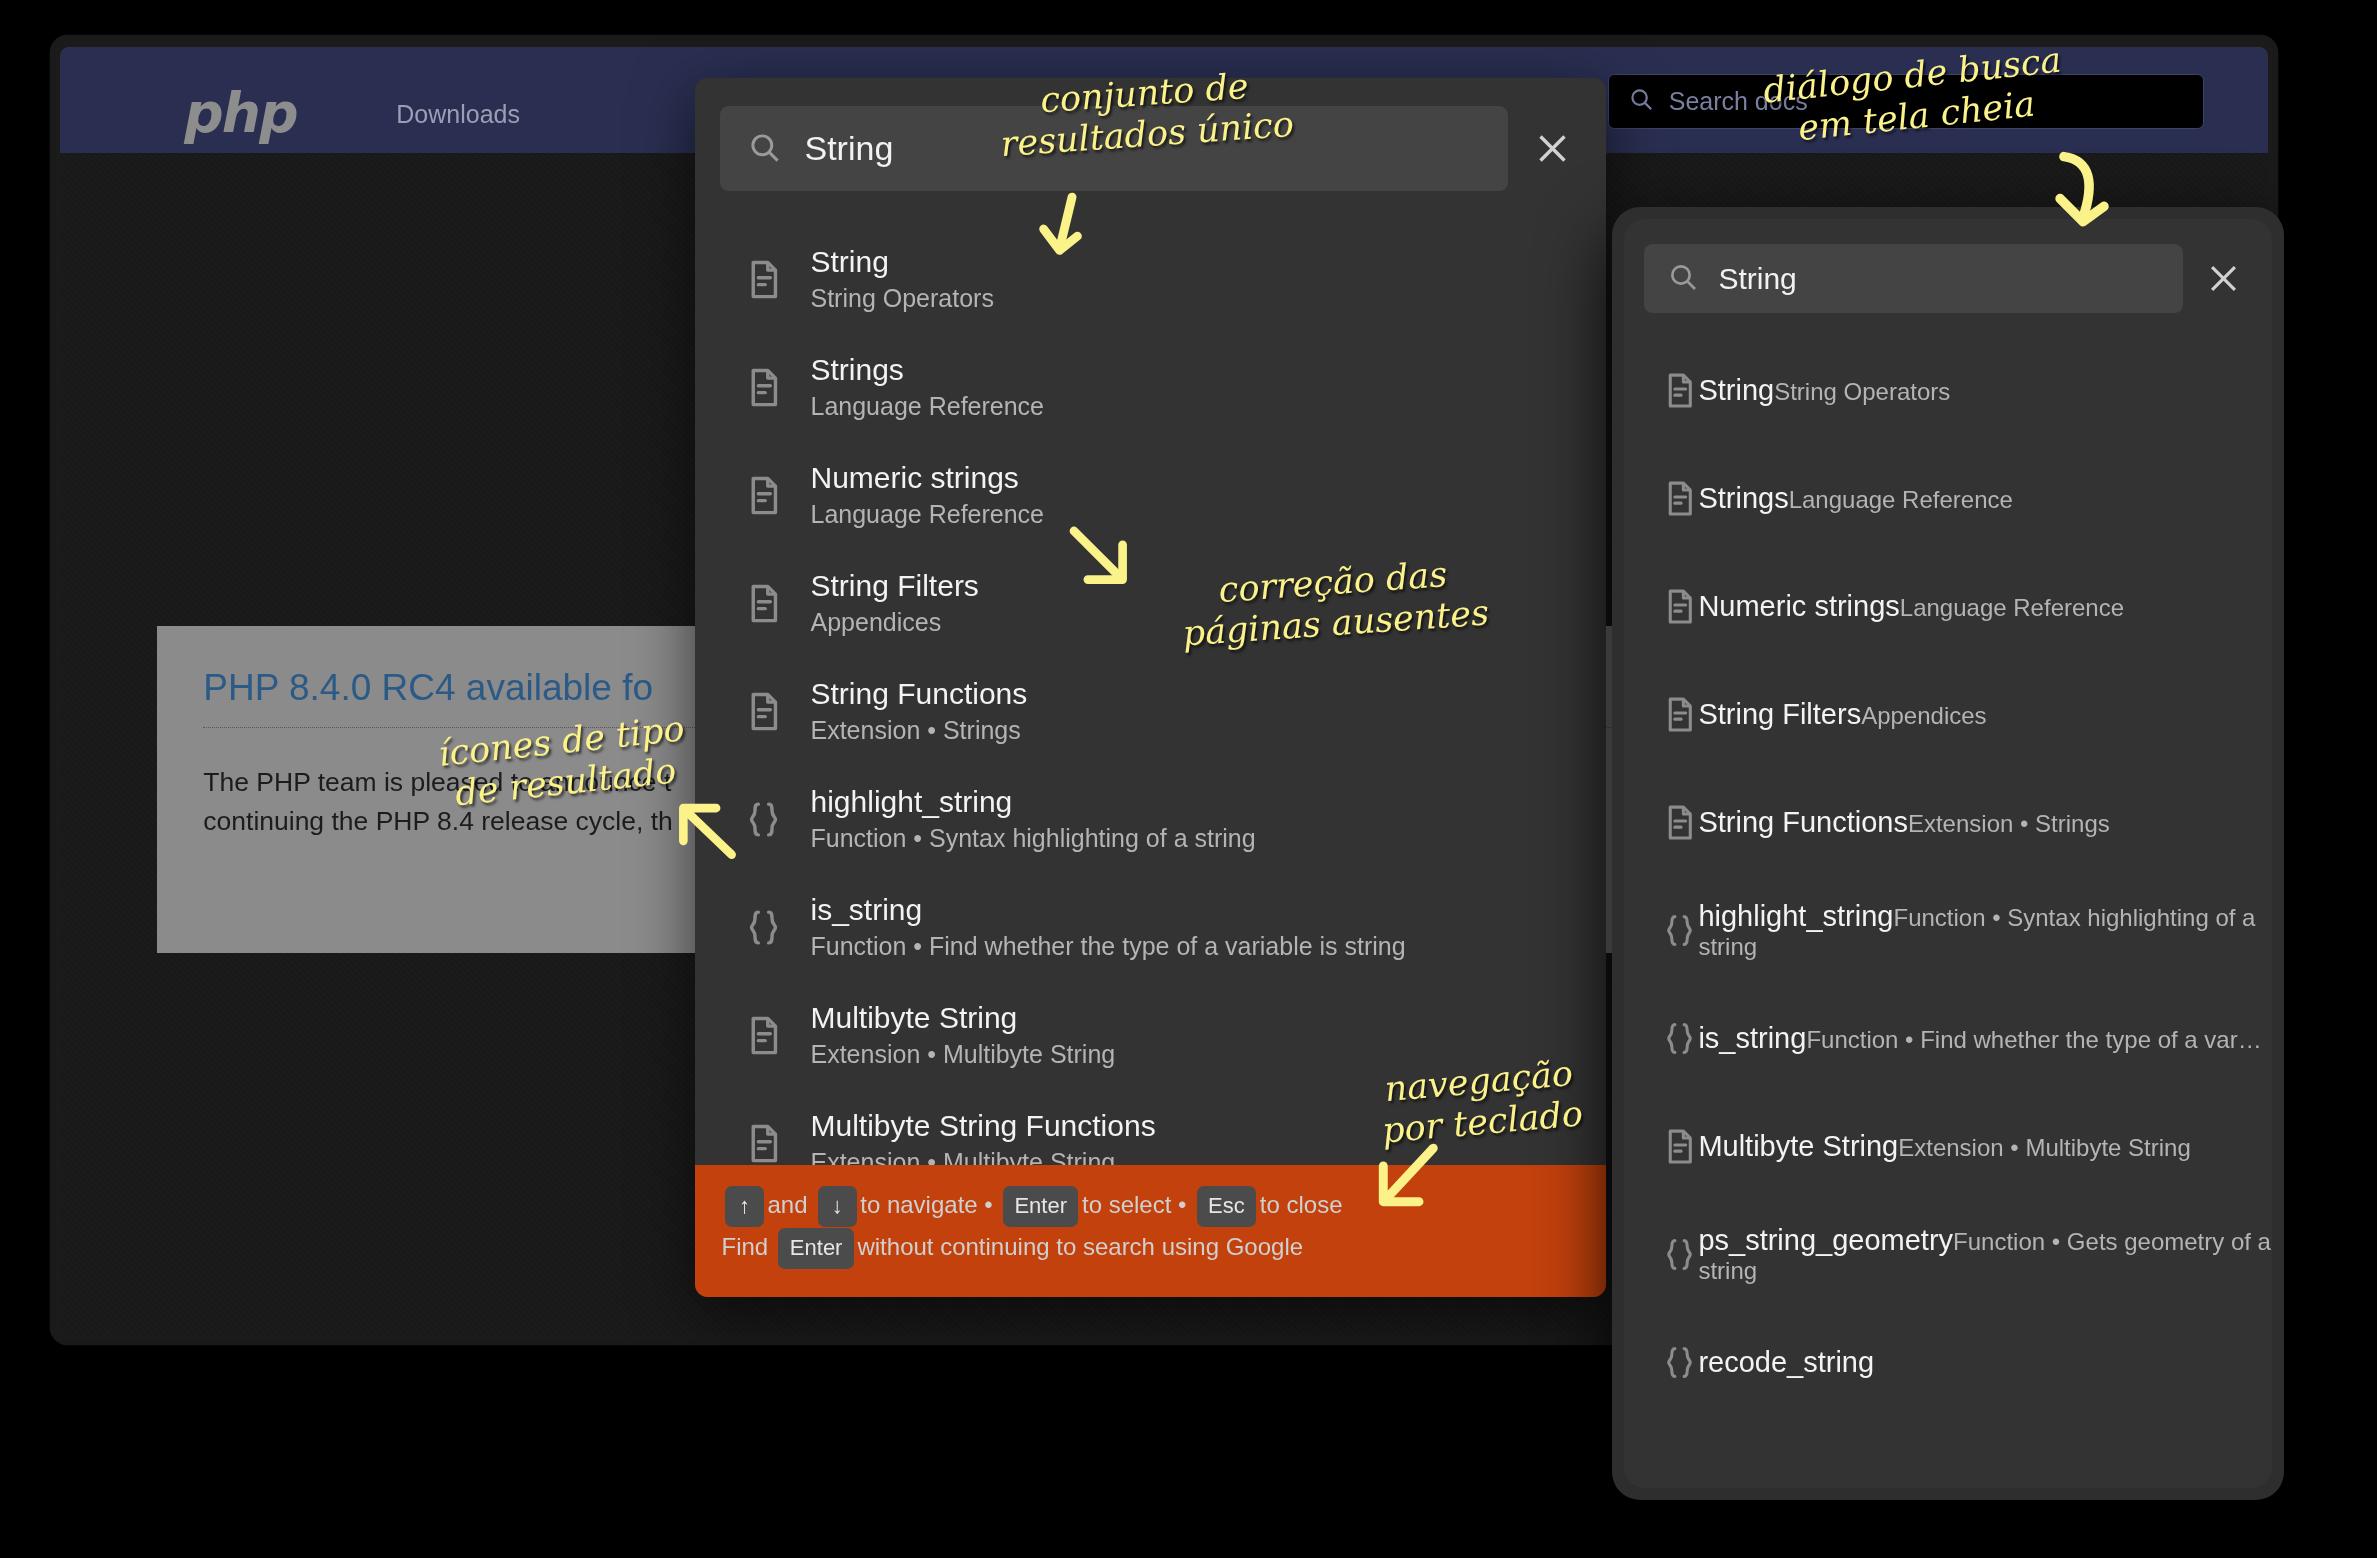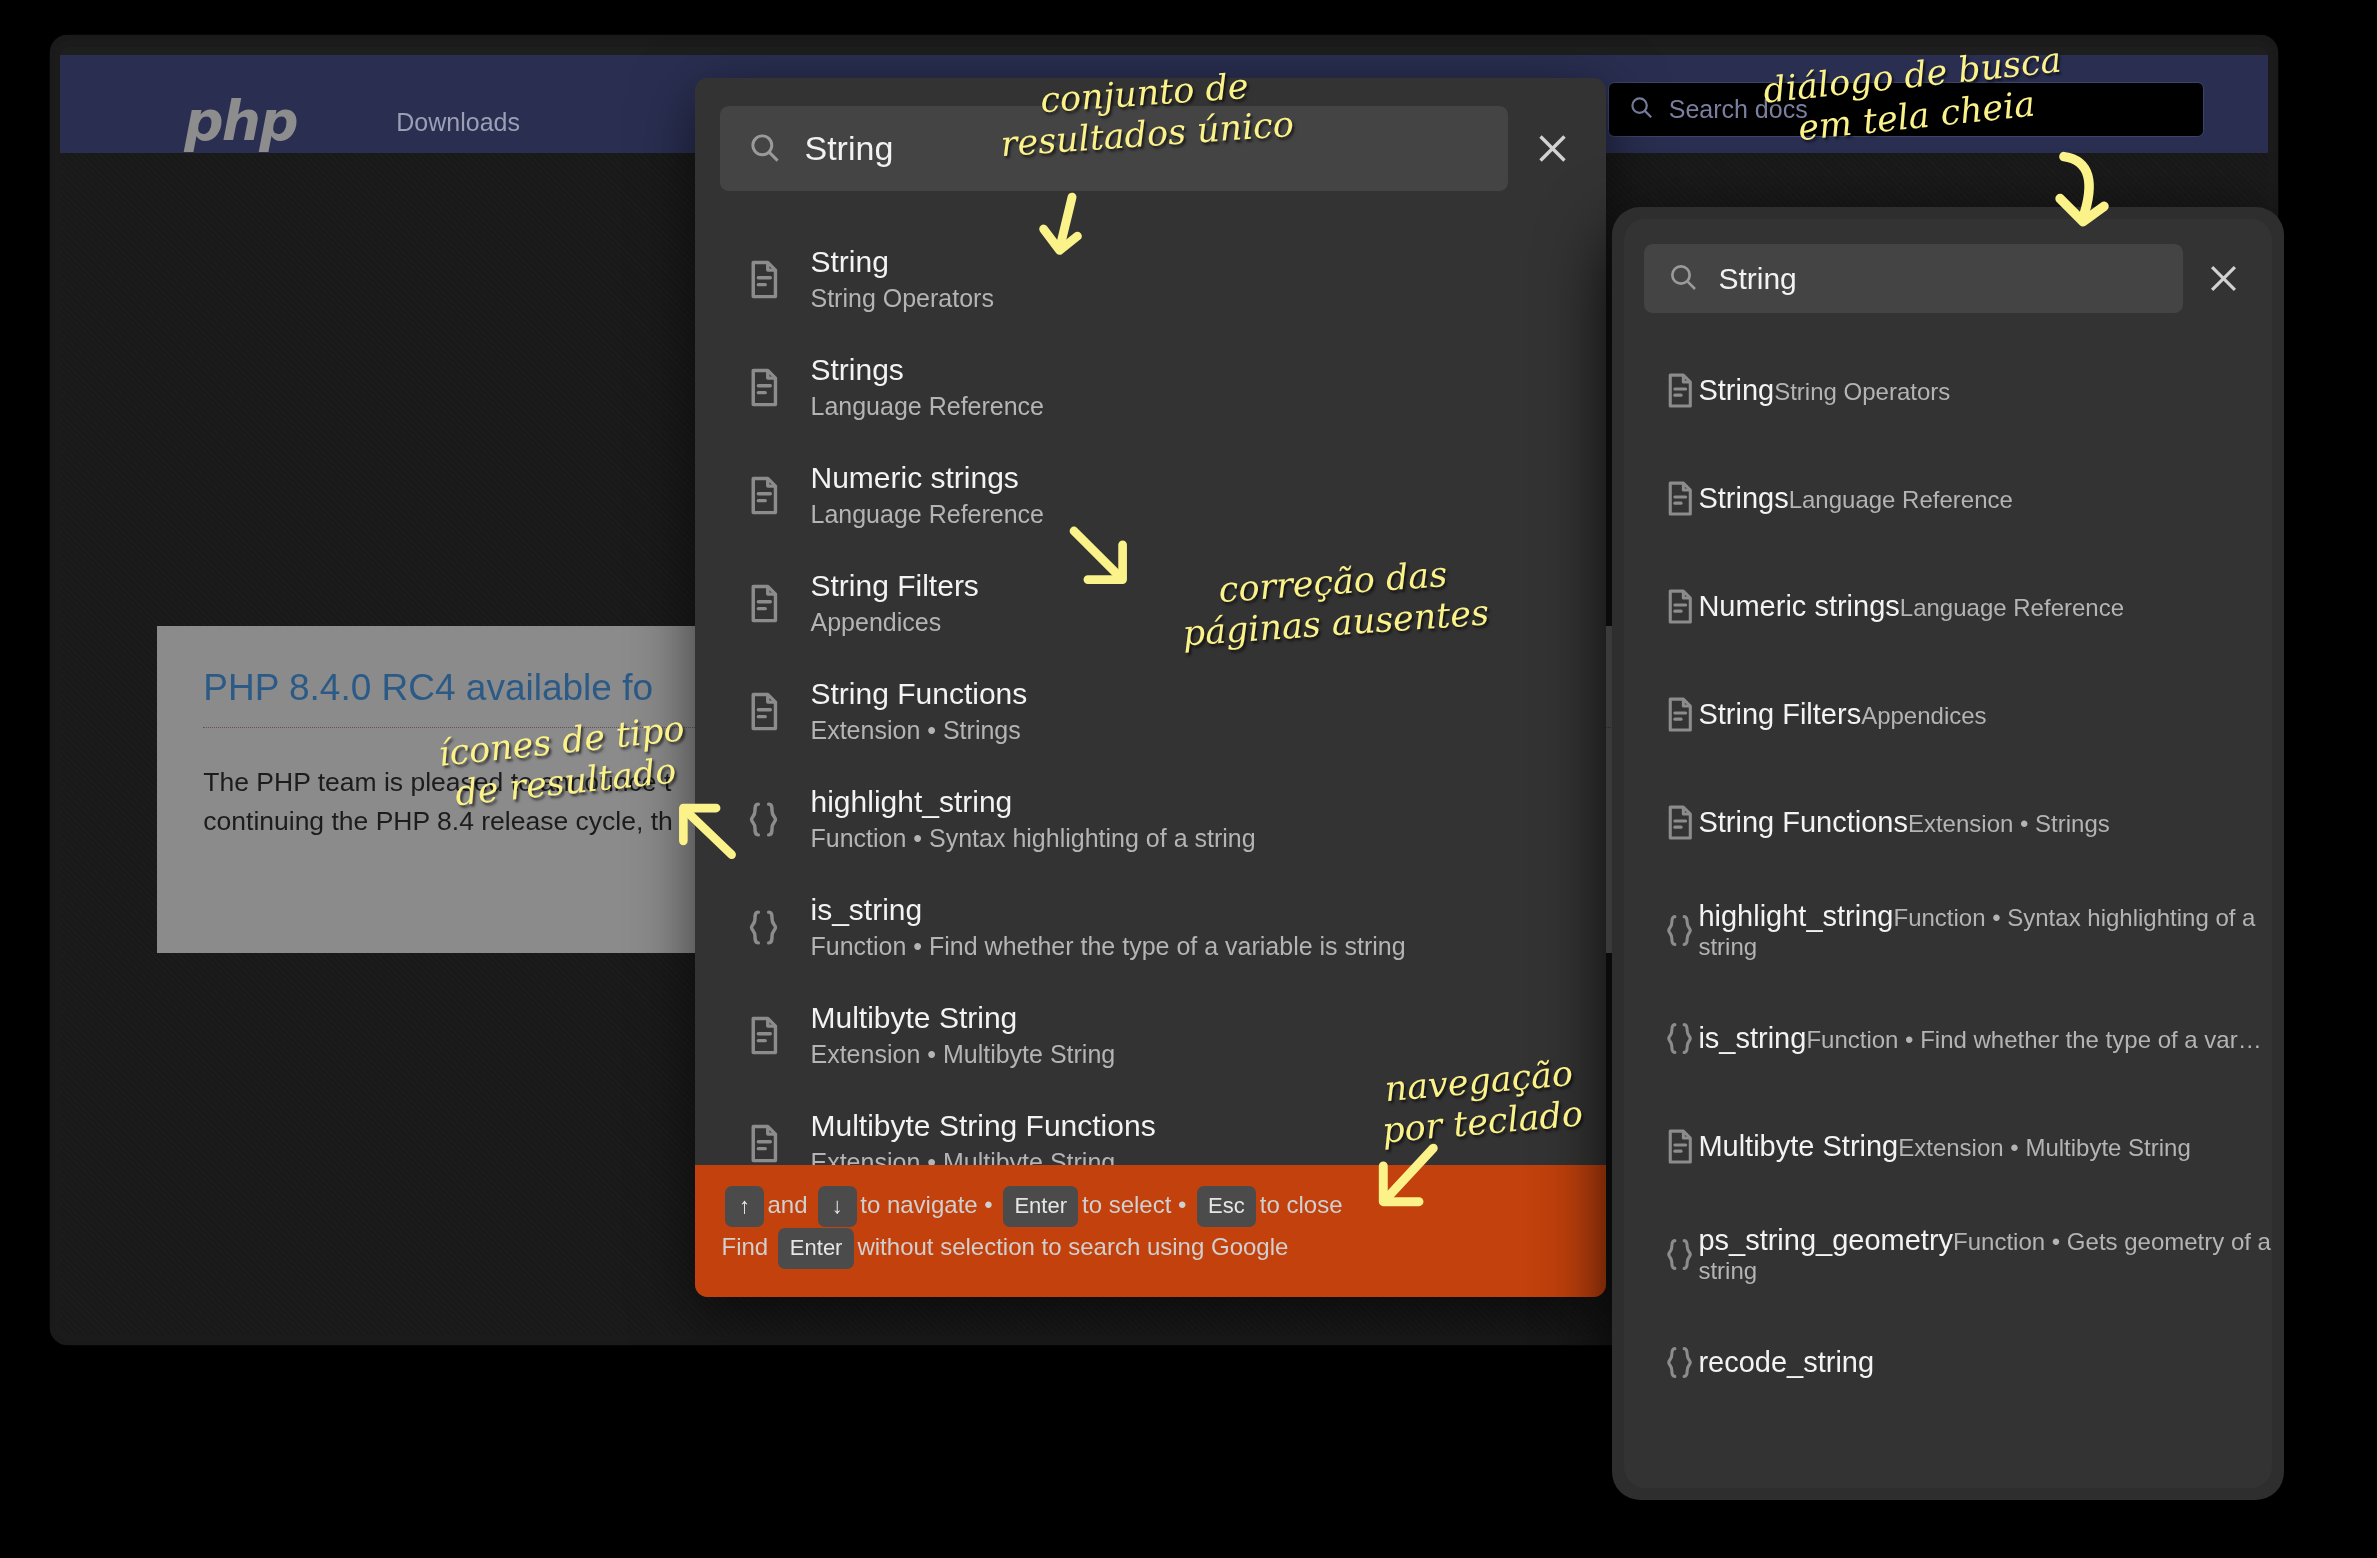--- a/index.html
+++ b/index.html
@@ -25,21 +25,20 @@
     position: absolute;
     left: 5.3px; top: 7px; right: 5.3px; bottom: 5.3px;
     background: #1e1e1e;
     border-radius: 8.8px;
     overflow: hidden;
   }
   
   .php-header {
     position: absolute; left: 0; top: 0; right: 0; height: 106px;
     background: #2a2f52;
-    margin-top: 8px;
   }
   .php-logo {
     position: absolute; left: 124px; top: 39px;
     font-family: "DejaVu Sans", sans-serif;
     font-size: 55px; font-weight: 700; font-style: italic;
     letter-spacing: -1.8px;
     color: #8d8d8d;
     line-height: 1;
   }
   .php-nav {
@@ -399,21 +398,21 @@
 
     <div class="dialog-footer">
       <div>
         <span class="kbd">↑</span><span>and</span>
         <span class="kbd">↓</span><span>to navigate •</span>
         <span class="kbd">Enter</span><span>to select •</span>
         <span class="kbd">Esc</span><span>to close</span>
       </div>
       <div>
         <span>Find</span>
-        <span class="kbd">Enter</span><span>without selection to search using Google</span>
+        <span class="kbd">Enter</span><span>without continuing to search using Google</span>
       </div>
     </div>
   </div>
 
   <div class="mobile">
     <div class="mobile-inner">
       <div class="m-searchrow">
         <div class="m-field">
           <span>
             <svg width="32" height="32" viewBox="0 0 24 24" fill="none" stroke="#9a9a9a" stroke-width="2">

